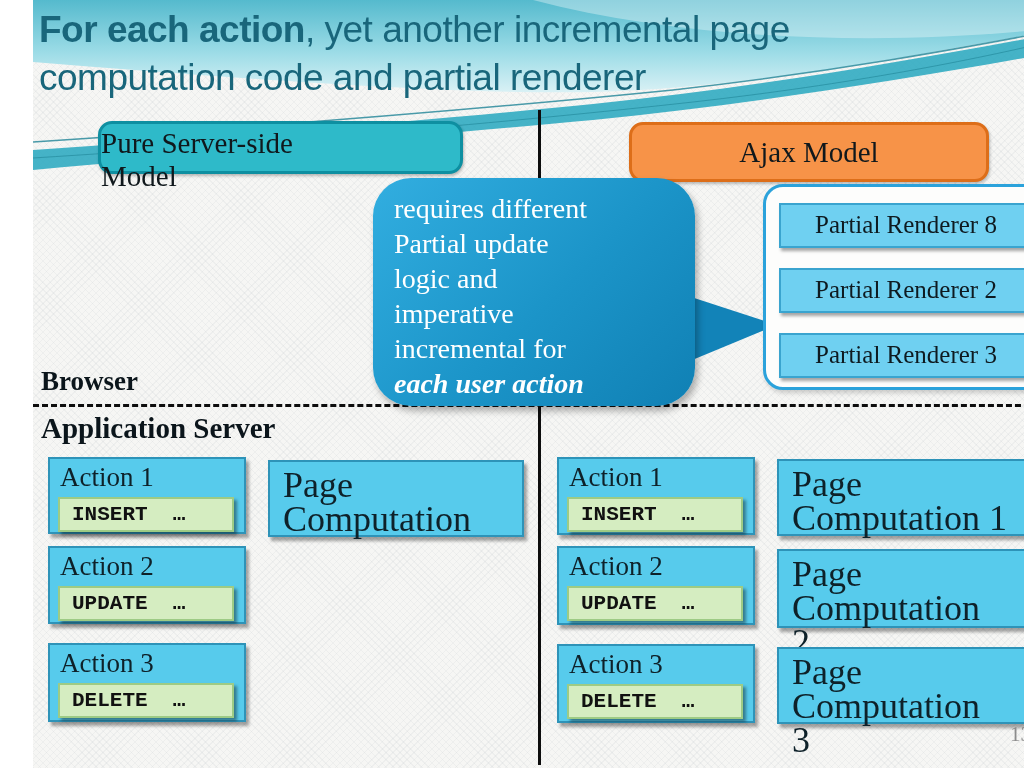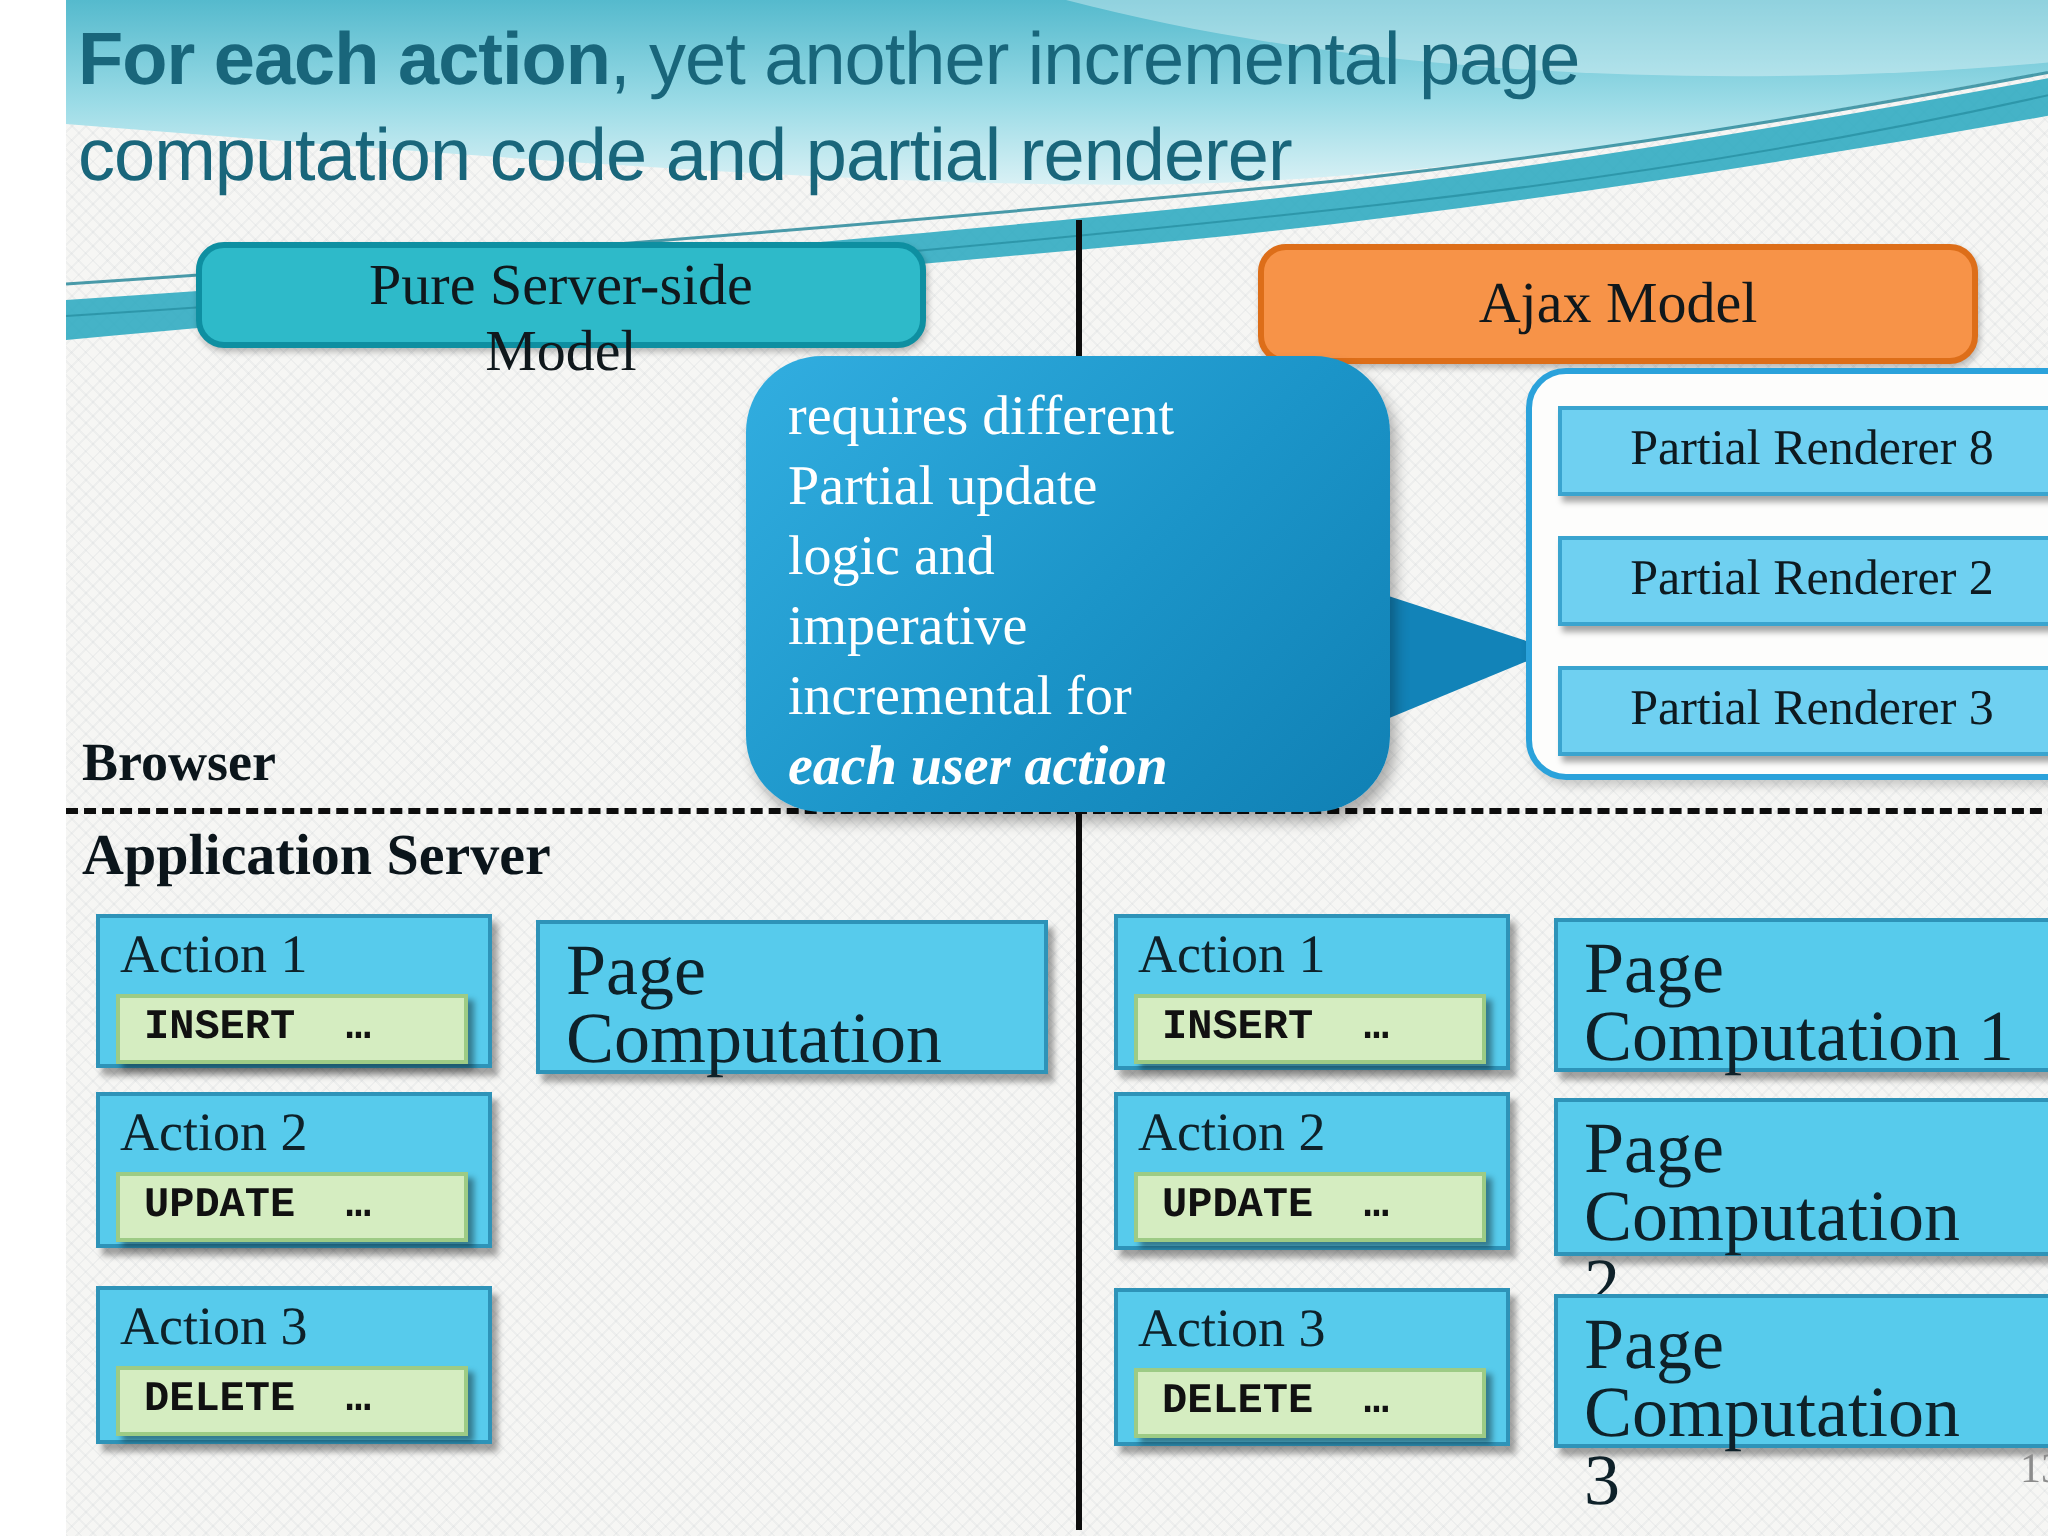--- a/index.html
+++ b/index.html
@@ -16,21 +16,21 @@
   .title{
     position:absolute;left:6px;top:6px;width:1000px;z-index:2;
     font-family:"Liberation Sans", sans-serif;
     font-size:37px;line-height:48px;color:#19667B;letter-spacing:-0.5px;
   }
   .title .b{font-weight:700;}
   .vline{position:absolute;left:505px;top:110px;width:3px;height:655px;background:#0d0d0d;z-index:1;}
   .dash{position:absolute;left:0;top:404px;width:1024px;height:0;border-top:3px dashed #0d0d0d;z-index:1;}
   .model-hdr{
     position:absolute;z-index:2;box-sizing:border-box;border-radius:14px;
-    font-size:29px;line-height:33px;color:#10181c;text-align:center;
+    font-size:29px;line-height:33px;color:#10181c;text-align:left;
     box-shadow:1px 2px 3px rgba(0,0,0,0.25);
   }
   .hdr-teal{left:65px;top:121px;width:365px;height:53px;background:#2EBAC9;border:3px solid #0E8FA1;padding-top:3px;overflow:visible;}
   .hdr-orange{left:596px;top:122px;width:360px;height:60px;background:#F79348;border:3px solid #DD6E19;display:flex;align-items:center;justify-content:center;}
   .callout{
     position:absolute;left:340px;top:178px;width:322px;height:228px;z-index:5;
     border-radius:38px;background:linear-gradient(135deg,#32AEE0 0%,#1B94C8 55%,#1080B4 100%);
     box-shadow:3px 5px 7px rgba(0,0,0,0.3);
     color:#ffffff;font-size:28px;line-height:35px;
     padding:13px 0 0 21px;box-sizing:border-box;

